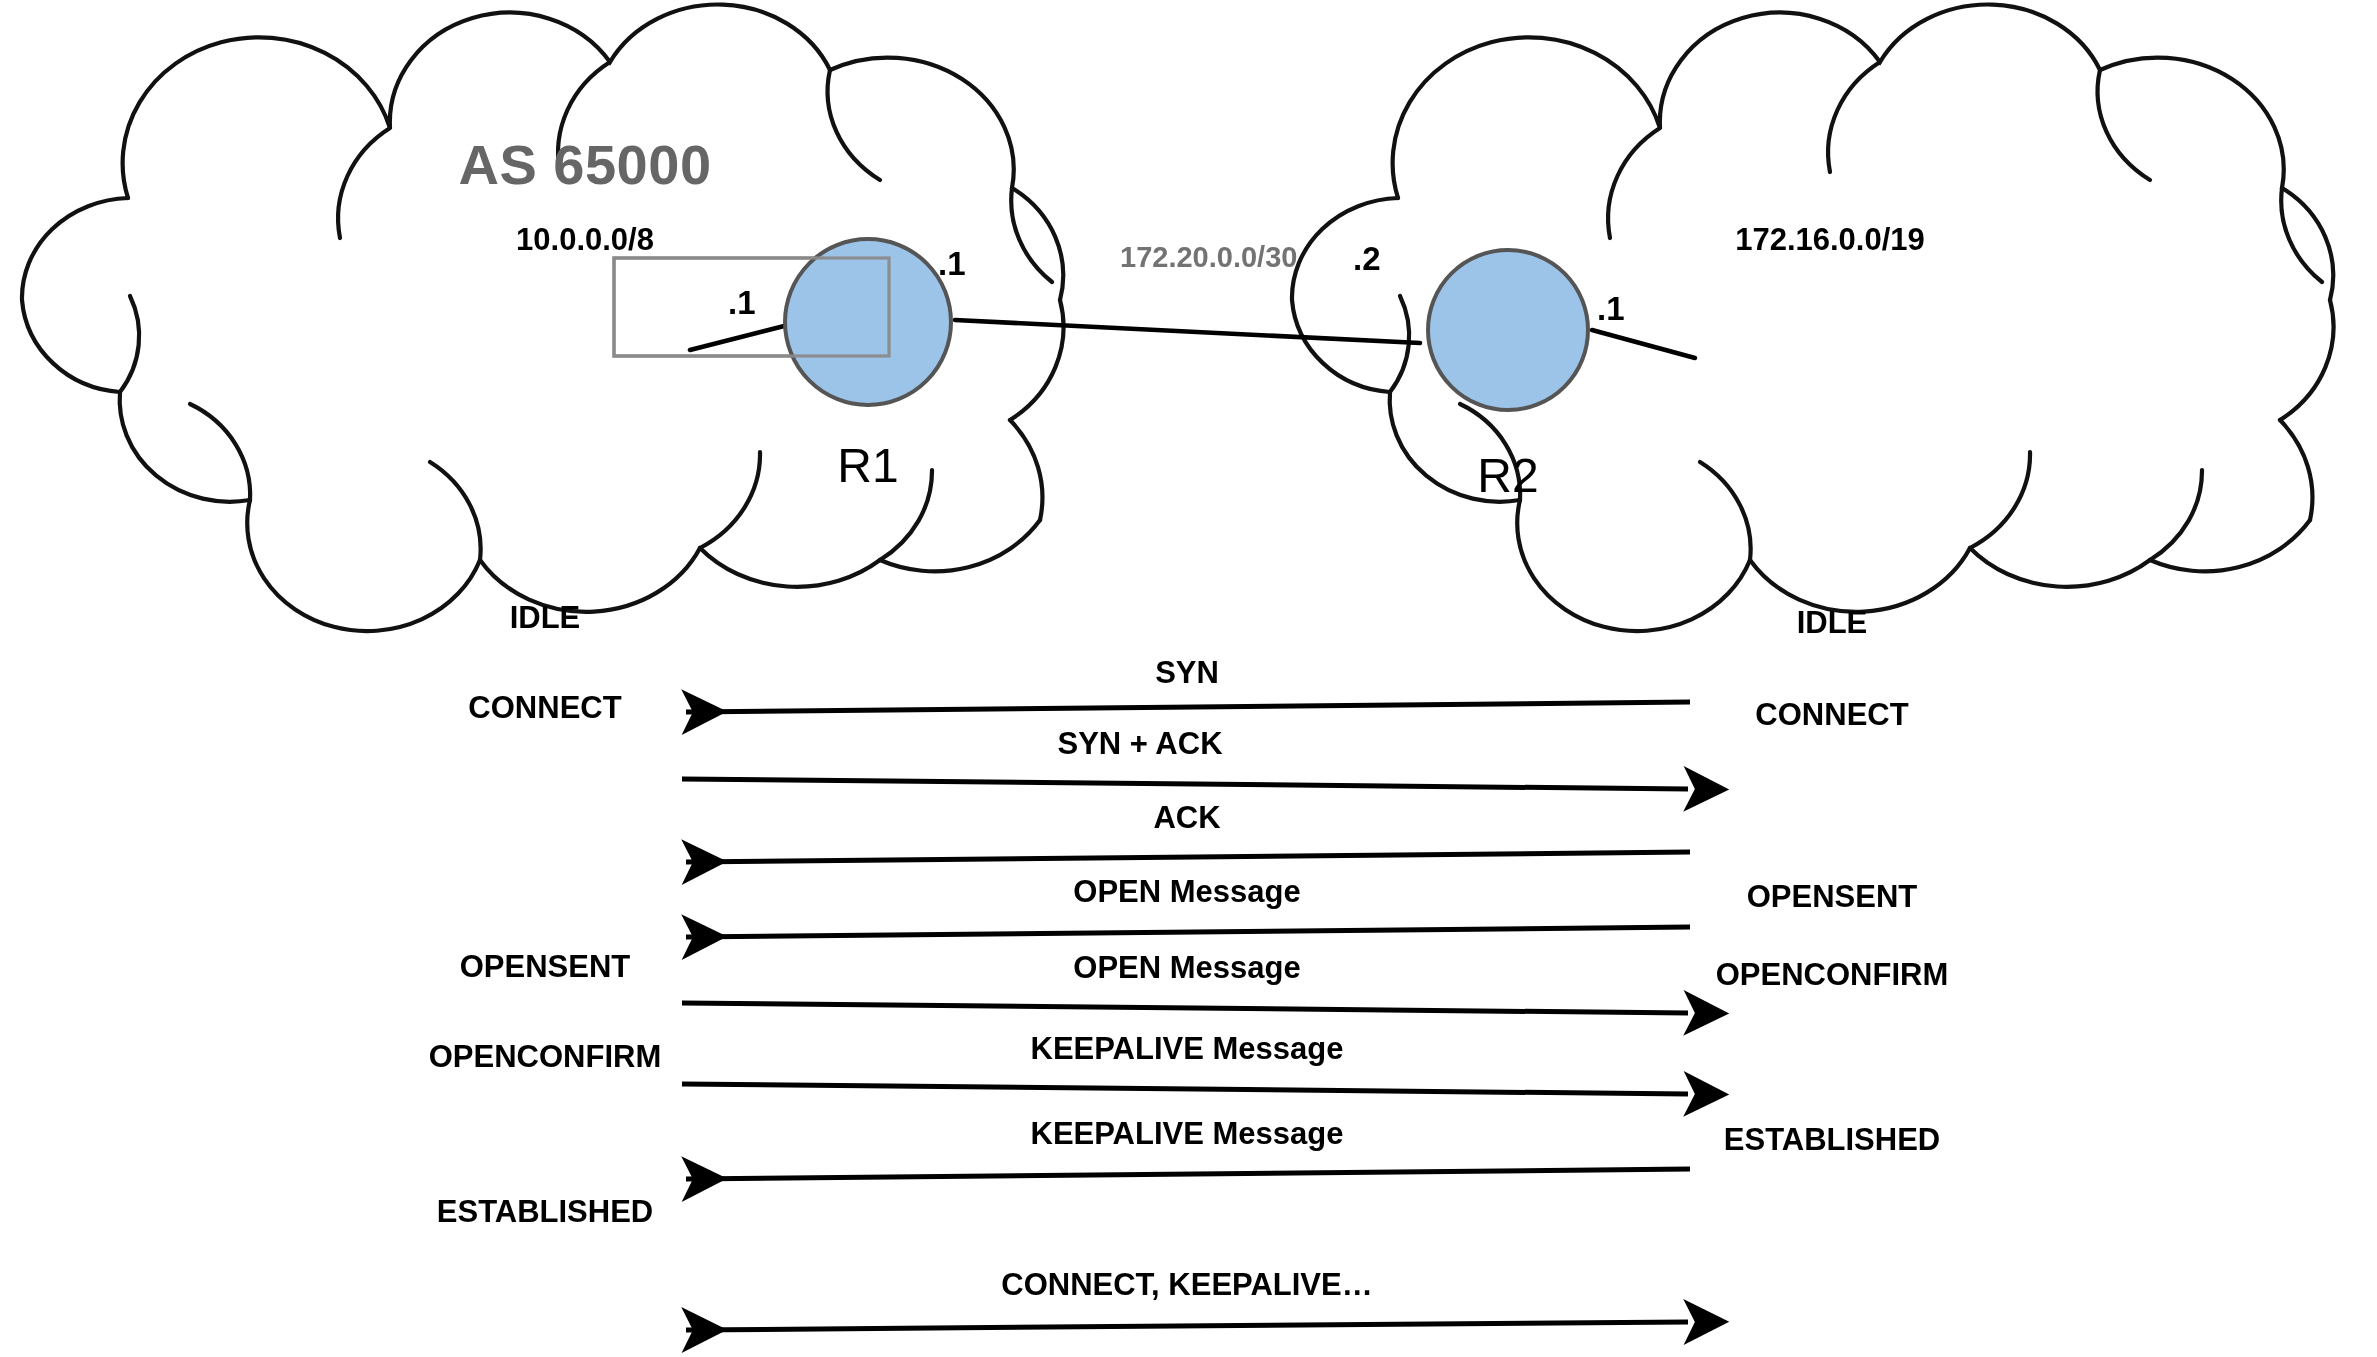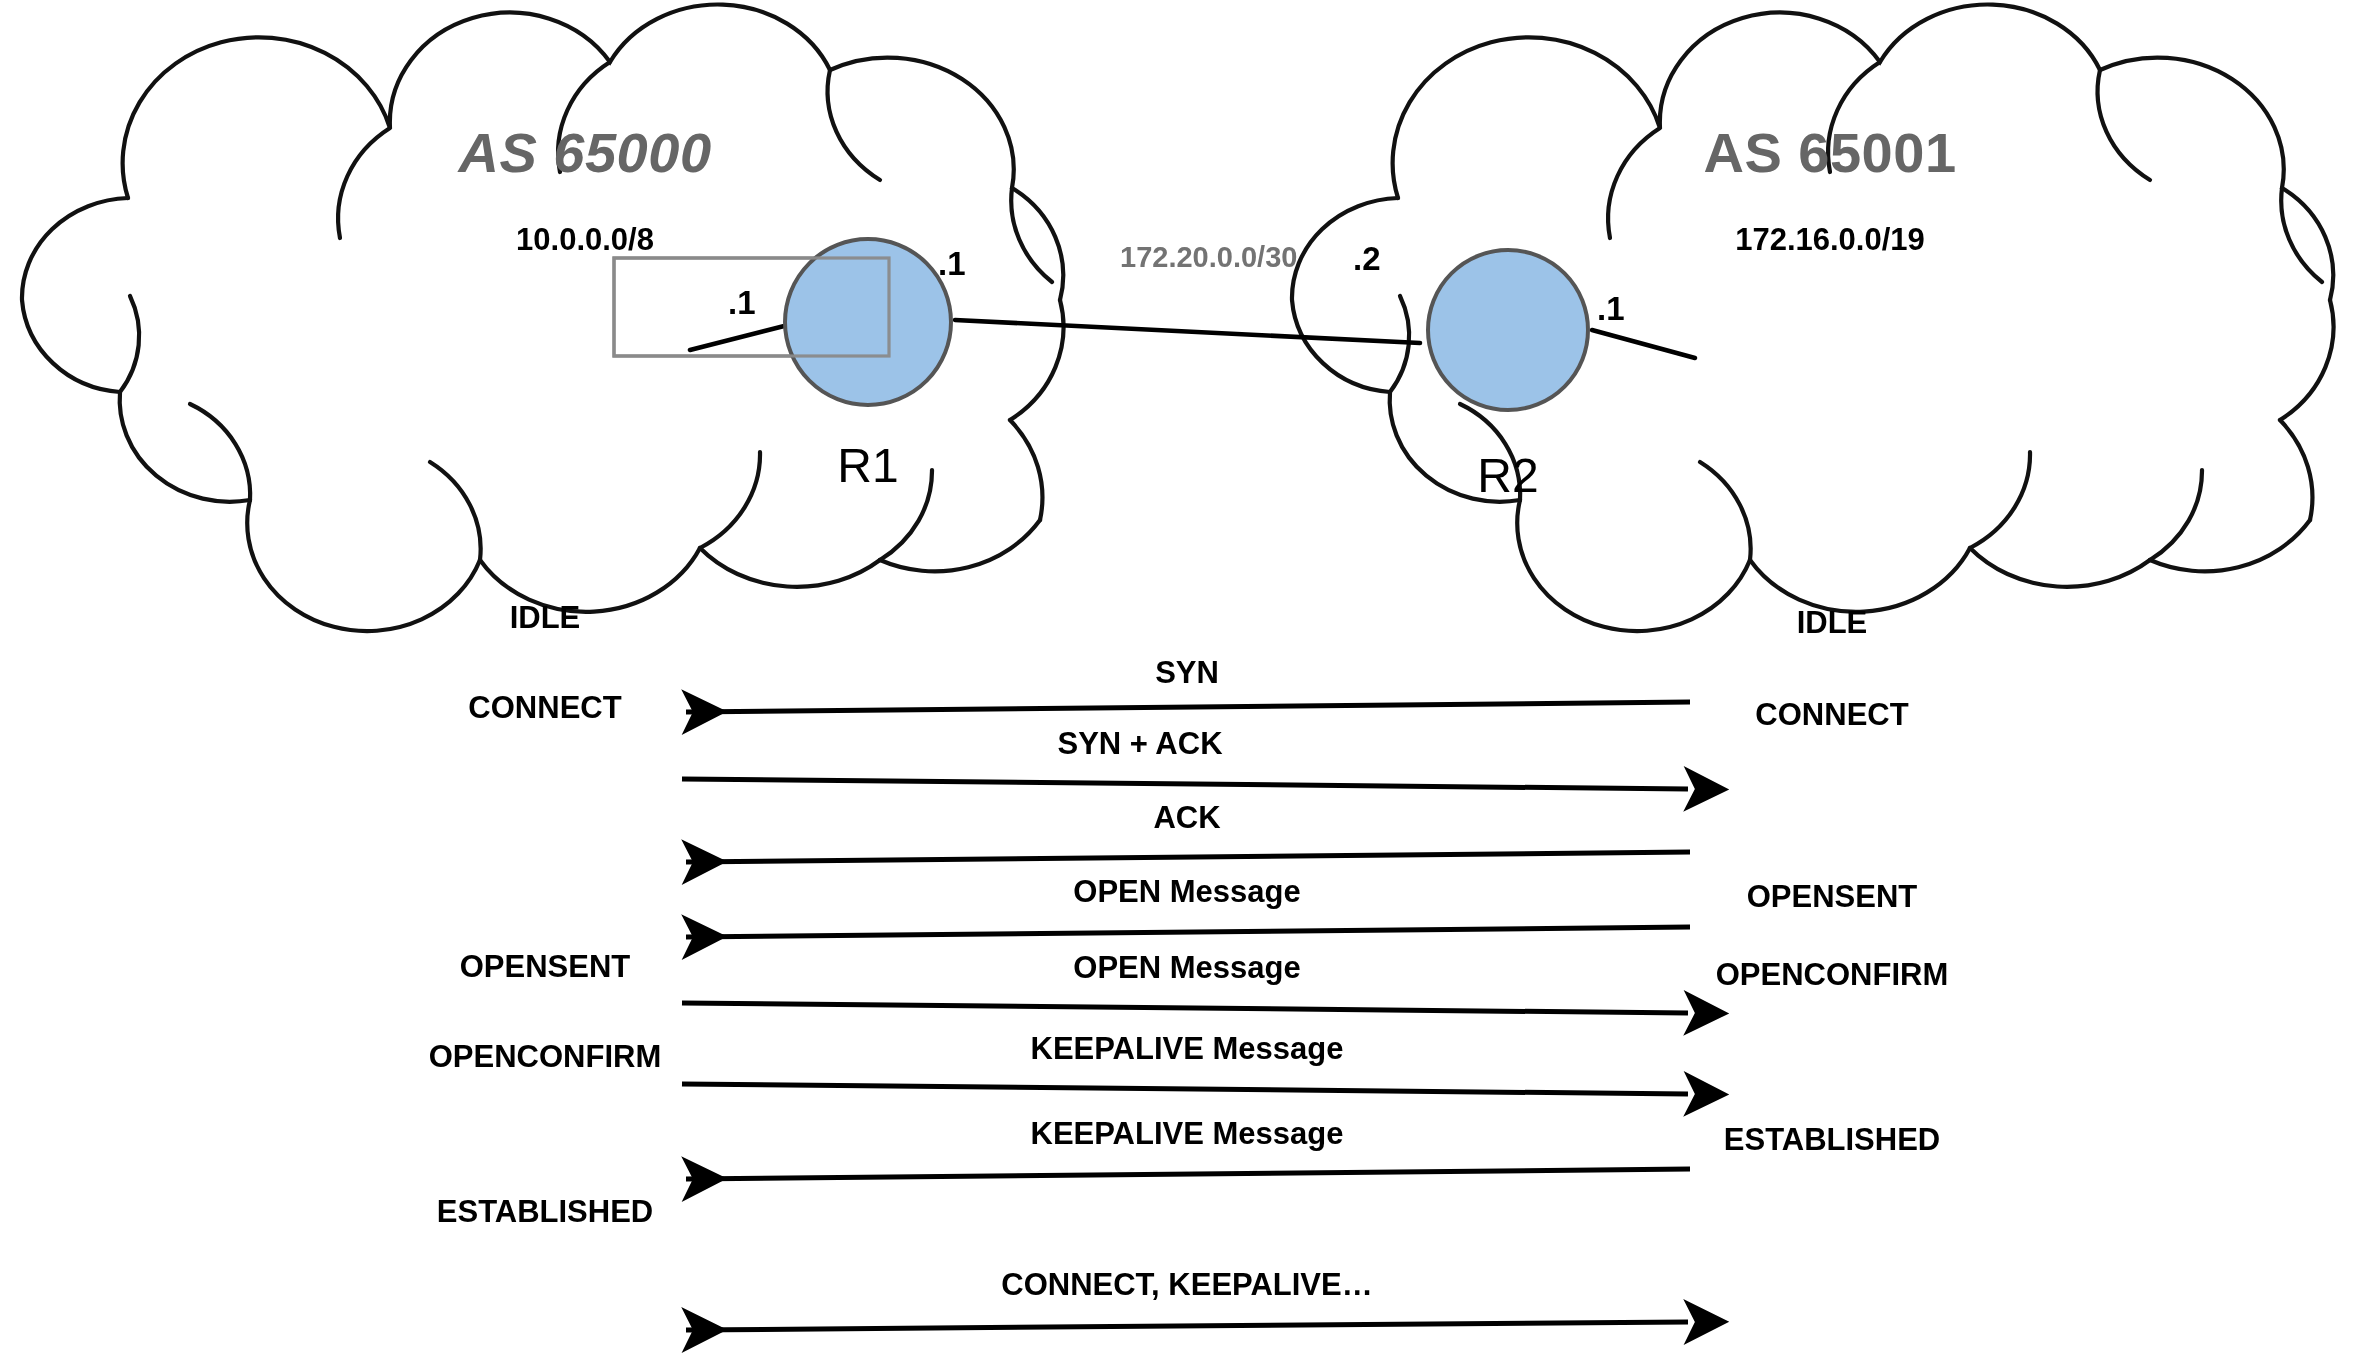--- a/index.html
+++ b/index.html
@@ -129,24 +129,23 @@
       <line x1="682" y1="779" x2="1688" y2="789" marker-end="url(#ahR)"></line>
       <line x1="1690" y1="852" x2="686" y2="862" marker-end="url(#ahL)"></line>
       <line x1="1690" y1="927" x2="686" y2="937" marker-end="url(#ahL)"></line>
       <line x1="682" y1="1003" x2="1688" y2="1013" marker-end="url(#ahR)"></line>
       <line x1="682" y1="1084" x2="1688" y2="1094" marker-end="url(#ahR)"></line>
       <line x1="1690" y1="1169" x2="686" y2="1179" marker-end="url(#ahL)"></line>
       <line x1="686" y1="1330" x2="1688" y2="1322" marker-start="url(#ahL)" marker-end="url(#ahR)"></line>
     </g>
   </svg>
 
-  <div class="lbl as-name ctr" style="left:585px;top:120px;font-style:italic;">AS 65000</div>
+  <div class="lbl as-name ctr" style="left:585px;top:132px;">AS 65000</div>
   <div class="lbl as-net ctr" style="left:585px;top:196px;">10.0.0.0/8</div>
 
-  <div class="lbl as-name ctr" style="left:1830px;top:120px;">AS 65001</div>
   <div class="lbl as-net ctr" style="left:1830px;top:196px;">172.16.0.0/19</div>
 
   <div class="lbl rtr-name ctr" style="left:868px;top:438px;">R1</div>
   <div class="lbl rtr-name ctr" style="left:1508px;top:448px;">R2</div>
 
   <div class="lbl iface" style="left:728px;top:284px;">.1</div>
   <div class="lbl iface" style="left:938px;top:245px;">.1</div>
   <div class="lbl iface" style="left:1353px;top:240px;">.2</div>
   <div class="lbl iface" style="left:1597px;top:290px;">.1</div>
 

